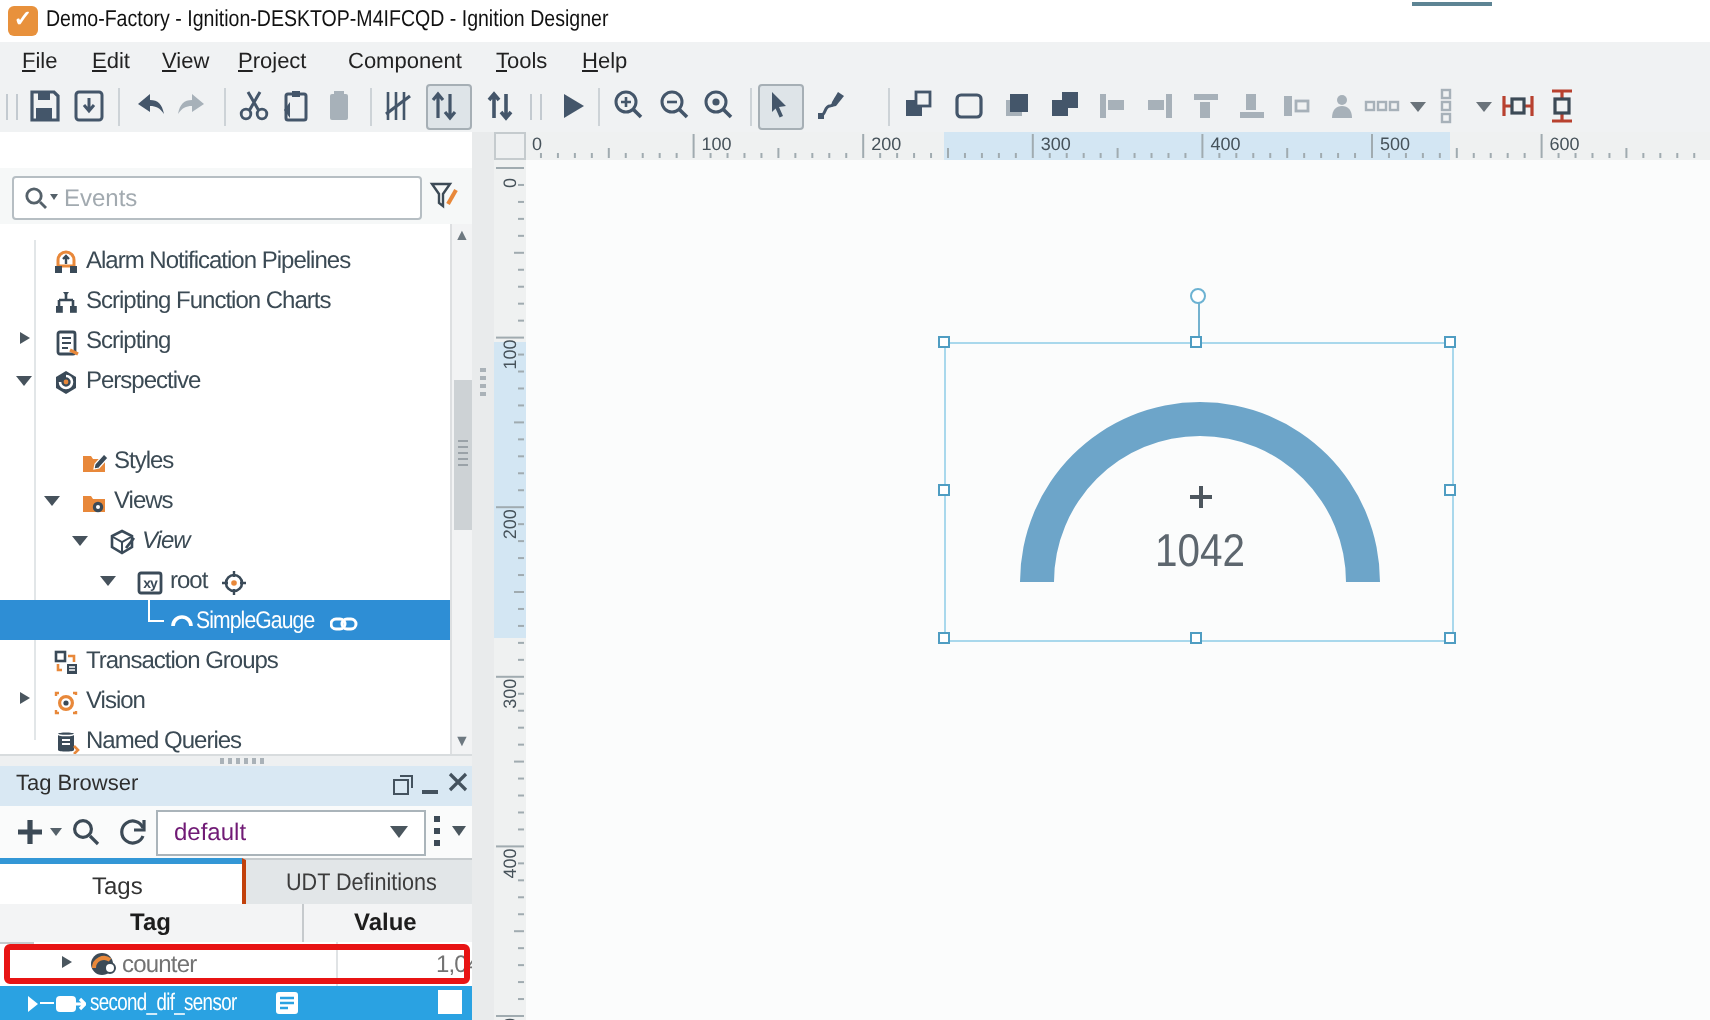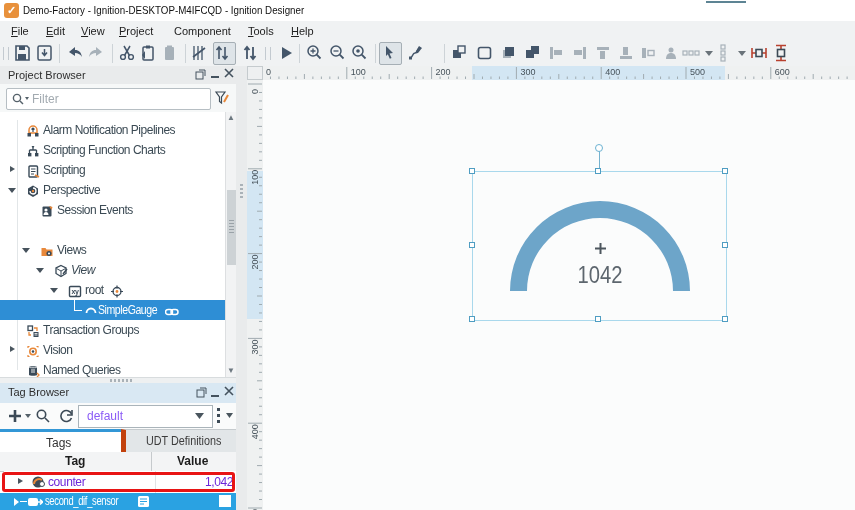--- a/index.html
+++ b/index.html
@@ -21,26 +21,26 @@
 .trow{position:absolute;left:0;width:225px;height:20px;}
 .tlabel{position:absolute;top:3px;}
 .arrow-r{position:absolute;width:0;height:0;border-left:5px solid #4a565f;border-top:3.5px solid transparent;border-bottom:3.5px solid transparent;top:6px;}
 .arrow-d{position:absolute;width:0;height:0;border-top:5px solid #46525c;border-left:4px solid transparent;border-right:4px solid transparent;top:8px;}
 #sgrow{position:absolute;left:0;top:188px;width:225px;height:20px;background:#2e8ed5;color:#fff;}
 #pbsb{left:225px;top:46px;width:11px;height:265px;background:#f2f3f4;border-left:1px solid #dddfe1;}
 #pbsb .thumb{position:absolute;left:1px;top:78px;width:9px;height:75px;background:#cdd2d5;}
 #divider{left:0;top:311px;width:236px;height:6px;background:#eef0f1;border-top:1px solid #d8dcde;border-bottom:1px solid #d8dcde;}
 #tbhead{left:0;top:317px;width:236px;height:20px;background:#d9e8f3;border-bottom:1px solid #b9c6cf;text-align:center;}
 #tbtool{left:0;top:337px;width:236px;height:26px;background:#fafbfb;}
-#combo{left:78px;top:2px;width:133px;height:21px;background:#fff;border:1px solid #aab4ba;font-size:12px;color:#8b5cf6;}
+#combo{left:78px;top:2px;width:133px;height:21px;background:#fff;border:1px solid #aab4ba;font-size:12px;color:#701a75;}
 #tabs{left:0;top:363px;width:236px;height:23px;background:#eef0f1;font-size:12px;}
 #tabtags{position:absolute;left:0;top:0;width:121px;height:23px;background:#fff;border-top:3px solid #3397d6;box-sizing:border-box;}
-#tabudt{position:absolute;left:121px;top:0;width:115px;height:23px;background:#e2e6e8;border-left:5px solid #c2410c;box-sizing:border-box;border-top:1px solid #c6cbce;}
+#tabudt{position:absolute;left:121px;top:0;width:115px;height:23px;background:#e2e6e8;border-left:2px solid #c2410c;box-sizing:border-box;border-top:1px solid #c6cbce;}
 #thead{left:0;top:386px;width:236px;height:19px;background:#f3f4f5;border-bottom:1px solid #c6cacd;font-size:12px;font-weight:bold;color:#1d1d1d;}
-#rowcounter{left:4px;top:405px;width:236px;height:22px;background:#fff;font-size:12px;letter-spacing:-0.4px;color:#6d28d9;}
+#rowcounter{left:17px;top:405px;width:236px;height:22px;background:#fff;font-size:12px;letter-spacing:-0.4px;color:#737373;}
 #redrect{left:2px;top:406px;width:227px;height:14px;border:3px solid #e81414;border-radius:3px;}
 #rowsensor{left:0;top:427px;width:236px;height:17px;background:#2aa2e2;color:#fff;font-size:12px;letter-spacing:-0.4px;padding-left:32px;}
 #splitter{left:236px;top:66px;width:11px;height:444px;background:#e9ebec;}
 #corner{left:247px;top:66px;width:16px;height:14px;background:#eef0f1;border:1px solid #c5cbce;box-sizing:border-box;}
 #hruler{left:263px;top:66px;width:592px;height:14px;background:#eff1f1;border-bottom:1px solid #b9c2c6;}
 #vruler{left:247px;top:80px;width:16px;height:430px;background:#eff1f1;border-right:1px solid #b9c2c6;}
 #canvas{left:263px;top:80px;width:592px;height:442px;background:#fbfcfc;}
 #selrect{position:absolute;left:209px;top:91px;width:253px;height:148px;border:1.5px solid #a9d8ec;}
 .hdl{position:absolute;width:4px;height:4px;background:#fff;border:1.3px solid #4f9dc2;}
 </style></head><body>
@@ -197,39 +197,28 @@
       <path d="M2 10 h14 M2 5 v10 M16 5 v10" stroke="#b8412f" stroke-width="1.6"></path>
       <rect x="6" y="6.5" width="6" height="7" fill="#f0f2f3" stroke="#3c4a56" stroke-width="1.6"></rect>
     </svg>
     <svg width="18" height="20" style="position:absolute;top:2px;left:772px">
       <path d="M9 2 v16 M4 2.5 h10 M4 17.5 h10" stroke="#b8412f" stroke-width="1.6"></path>
       <rect x="5.5" y="6.5" width="7" height="7" fill="#f0f2f3" stroke="#3c4a56" stroke-width="1.6"></rect>
     </svg>
   </div>
 
 <div class="abs" id="dock">
-  <div class="abs" id="pbhead">
-    <span class="phtitle">Project Browser</span>
-    <svg class="abs" style="left:195px;top:3px" width="11" height="11">
-        <rect x="1" y="3" width="7" height="7" fill="none" stroke="#44525e"></rect>
-        <path d="M4 1 h6 v6" fill="none" stroke="#44525e"></path>
-      </svg>
-    <div class="abs" style="left:211px;top:10px;width:8px;height:2px;background:#44525e"></div>
-    <svg class="abs" style="left:224px;top:2px" width="10" height="10">
-        <path d="M1 1 L9 9 M9 1 L1 9" stroke="#44525e" stroke-width="1.6"></path>
-      </svg>
-  </div>
   <div class="abs" id="filterrow">
     <div class="abs" id="filterbox">
       <svg class="abs" style="left:5px;top:4px" width="18" height="12">
           <circle cx="5" cy="5" r="3.6" fill="none" stroke="#55616a" stroke-width="1.4"></circle>
           <line x1="8" y1="8" x2="11" y2="11" stroke="#55616a" stroke-width="1.4"></line>
           <path d="M13 4 l4 0 -2 3 z" fill="#55616a"></path>
         </svg>
-      <span class="abs" style="left:25px;top:3px;font-size:12px;color:#a2aab0">Filter</span>
+      <span class="abs" style="left:25px;top:3px;font-size:12px;color:#a2aab0">Events</span>
     </div>
     <svg class="abs" style="left:214px;top:6px" width="17" height="17">
         <path d="M2 2 h9 l-3.5 5 v6 l-2 -1.5 v-4.5 z" fill="none" stroke="#3c4a56" stroke-width="1.2"></path>
         <path d="M10 12 l4 -7" stroke="#e8883a" stroke-width="2"></path>
       </svg>
   </div>
   <div class="abs" id="tree">
       <div class="abs" style="left:17px;top:8px;width:1px;height:250px;background:#e2e6e8"></div>
       <div class="trow" style="top:8px">
         <span style="position:absolute;left:26px;top:2px">
@@ -268,30 +257,28 @@
         <div class="arrow-d" style="left:8px"></div>
         <span style="position:absolute;left:26px;top:2px">
           <svg width="14" height="15" style="position:absolute;top:2px" class="ic">
             <path d="M7 1.5 L12 4.5 V10 L7 13 L2 10 V4.5 Z" fill="#3a4a58"></path>
             <path d="M7 4 a3 3 0 1 1 -3 3" fill="none" stroke="#fff" stroke-width="1.3"></path>
             <circle cx="7" cy="7" r="1.2" fill="#e8883a"></circle>
           </svg>
         </span>
         <span class="tlabel" style="left:43px">Perspective</span>
       </div>
-      <div class="trow" style="top:88px">
+      <div class="trow" style="top:108px">
         <span style="position:absolute;left:40px;top:2px">
           <svg width="14" height="15" style="position:absolute;top:2px" class="ic">
-            <rect x="2.5" y="2.5" width="9" height="10" rx="1" fill="#3a4a58"></rect>
-            <circle cx="6" cy="6" r="1.6" fill="#fff"></circle>
-            <path d="M3.5 11 c0-2 1-3 2.5-3 s2.5 1 2.5 3" fill="#fff"></path>
-            <path d="M9 2 l3.5 1 -1 3" fill="#e8883a"></path>
-          </svg>
-        </span>
-        <span class="tlabel" style="left:57px">Session Events</span>
+            <path d="M1.5 4 h4 l1 1.5 h6 V12 h-11 z" fill="#e8883a"></path>
+            <path d="M12 3 l-4.5 5 -0.5 2.5 2.5 -0.5 4.5 -5 z" fill="#3a4a58" stroke="#fff" stroke-width="0.6"></path>
+          </svg>
+        </span>
+        <span class="tlabel" style="left:57px">Styles</span>
       </div>
       <div class="trow" style="top:128px">
         <div class="arrow-d" style="left:22px"></div>
         <span style="position:absolute;left:40px;top:2px">
           <svg width="14" height="15" style="position:absolute;top:2px" class="ic">
             <path d="M1.5 4 h4 l1 1.5 h6 V12 h-11 z" fill="#e8883a"></path>
             <circle cx="9" cy="9.5" r="2.6" fill="#3a4a58"></circle>
             <circle cx="9" cy="9.5" r="1" fill="#fff"></circle>
           </svg>
         </span>

